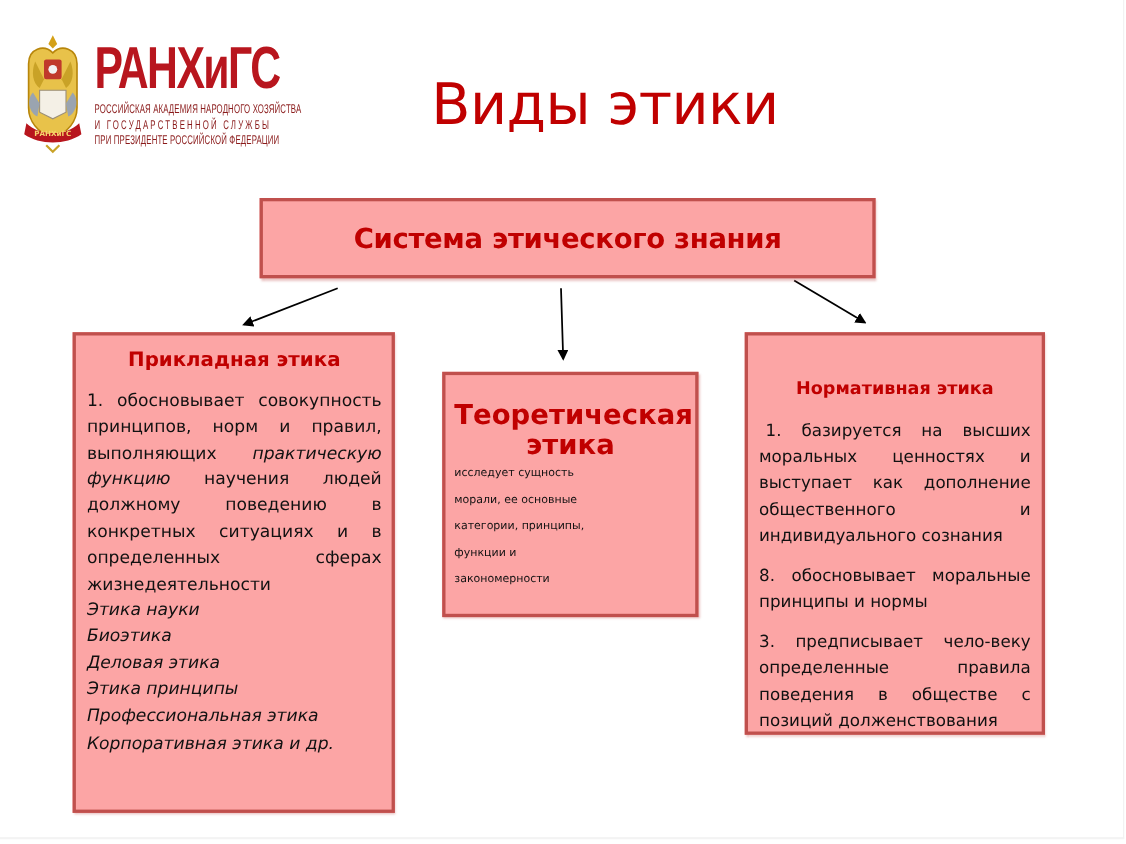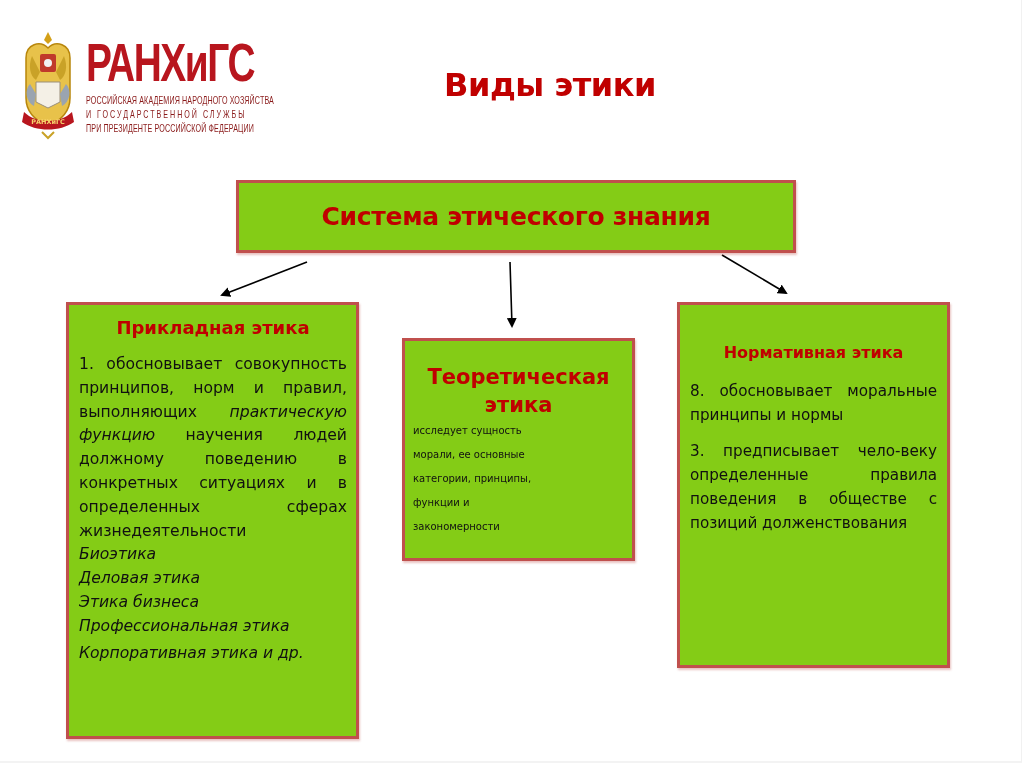--- a/index.html
+++ b/index.html
@@ -23,44 +23,44 @@
     position: absolute; left: 72px; font-family: "Liberation Sans", sans-serif;
     font-size: 11.5px; color: #8a1a1a; white-space: nowrap;
     transform: scaleX(0.62); transform-origin: left top; line-height: 12px; letter-spacing: 0.2px;
   }
   .logo-line.l1 { top: 66px; }
   .logo-line.l2 { top: 80px; letter-spacing: 3.2px; }
   .logo-line.l3 { top: 94px; }
 
   .page-title {
     position: absolute; left: 0; width: 1024px; top: 66px; text-align: center;
-    font-family: "DejaVu Sans", sans-serif; font-weight: bold; font-size: 32px;
+    font-family: "DejaVu Sans", sans-serif; font-weight: normal; font-size: 52px;
     color: #c00000; padding-left: 76px; box-sizing: border-box; letter-spacing: -0.5px;
   }
 
   .box {
-    position: absolute; border: 3px solid #c0504d; background: #84cc16; box-sizing: border-box;
+    position: absolute; border: 3px solid #c0504d; background: #fca5a5; box-sizing: border-box;
     box-shadow: 1px 2px 2px rgba(192,80,77,0.35);
   }
   .root-box { left: 236px; top: 180px; width: 560px; height: 73px; display:flex; align-items:center; justify-content:center; }
   .root-label { font-weight: bold; font-size: 25px; color: #c00000; letter-spacing: -0.3px; }
 
   .box-title { font-weight: bold; color: #c00000; text-align: center; }
   .body-text { color: #111; font-size: 15.5px; line-height: 23.6px; }
   .justify { text-align: justify; text-align-last: left; margin-top: 12px; }
   .it { font-style: italic; }
 
   .left-box { left: 66px; top: 302px; width: 293px; height: 437px; padding: 10px 9px 4px 10px; }
   .left-box .box-title { font-size: 18px; line-height: 26px; margin-bottom: 1px; }
   .left-box .body-text { font-size: 15.6px; line-height: 23.8px; }
   .list-item { font-style: italic; }
   .last-item { margin-top: 3px; }
 
   .mid-box { left: 402px; top: 338px; width: 233px; height: 223px; padding: 22px 8px 0 8px; text-align: center; }
-  .mid-box .box-title { font-size: 21px; line-height: 28px; }
+  .mid-box .box-title { font-size: 25px; line-height: 28px; }
   .mid-box .body-text { font-size: 10px; line-height: 24px; text-align: left; }
 
   .right-box { left: 677px; top: 302px; width: 273px; height: 366px; padding: 34px 10px 0 10px; }
   .right-box .box-title { font-size: 16px; line-height: 28px; margin-bottom: 2px; }
   .right-box .body-text { font-size: 15.2px; line-height: 24px; }
 
   svg.arrows { position: absolute; left: 0; top: 0; width: 1024px; height: 767px; pointer-events: none; }
 </style>
 </head>
 <body>
@@ -112,34 +112,36 @@
     <span>принципов, норм и правил,</span>
     <span>выполняющих</span>
     <span class="it">практическую</span>
     <span class="it">функцию</span>
     <span>научения людей</span>
     <span>должному поведению в</span>
     <span>конкретных ситуациях и в</span>
     <span>определенных сферах</span>
     <span>жизнедеятельности</span>
   </div>
+  <div class="body-text list-item">Этика науки</div>
   <div class="body-text list-item">Биоэтика</div>
   <div class="body-text list-item">Деловая этика</div>
-  <div class="body-text list-item">Этика бизнеса</div>
+  <div class="body-text list-item">Этика принципы</div>
   <div class="body-text list-item">Профессиональная этика</div>
   <div class="body-text list-item last-item">Корпоративная этика и др.</div>
 </div>
 
 <div class="box mid-box">
   <div class="box-title">Теоретическая</div>
   <div class="box-title">этика</div>
   <div class="body-text">исследует сущность</div>
   <div class="body-text">морали, ее основные</div>
   <div class="body-text">категории, принципы,</div>
   <div class="body-text">функции и</div>
   <div class="body-text">закономерности</div>
 </div>
 
 <div class="box right-box">
   <div class="box-title">Нормативная этика</div>
+  <div class="body-text justify" style="text-indent:6px;">1. базируется на высших моральных ценностях и выступает как дополнение общественного и индивидуального сознания</div>
   <div class="body-text justify">8. обосновывает моральные принципы и нормы</div>
   <div class="body-text justify">3. предписывает чело-веку определенные правила поведения в обществе с позиций долженствования</div>
 </div>
 
 </body></html>

